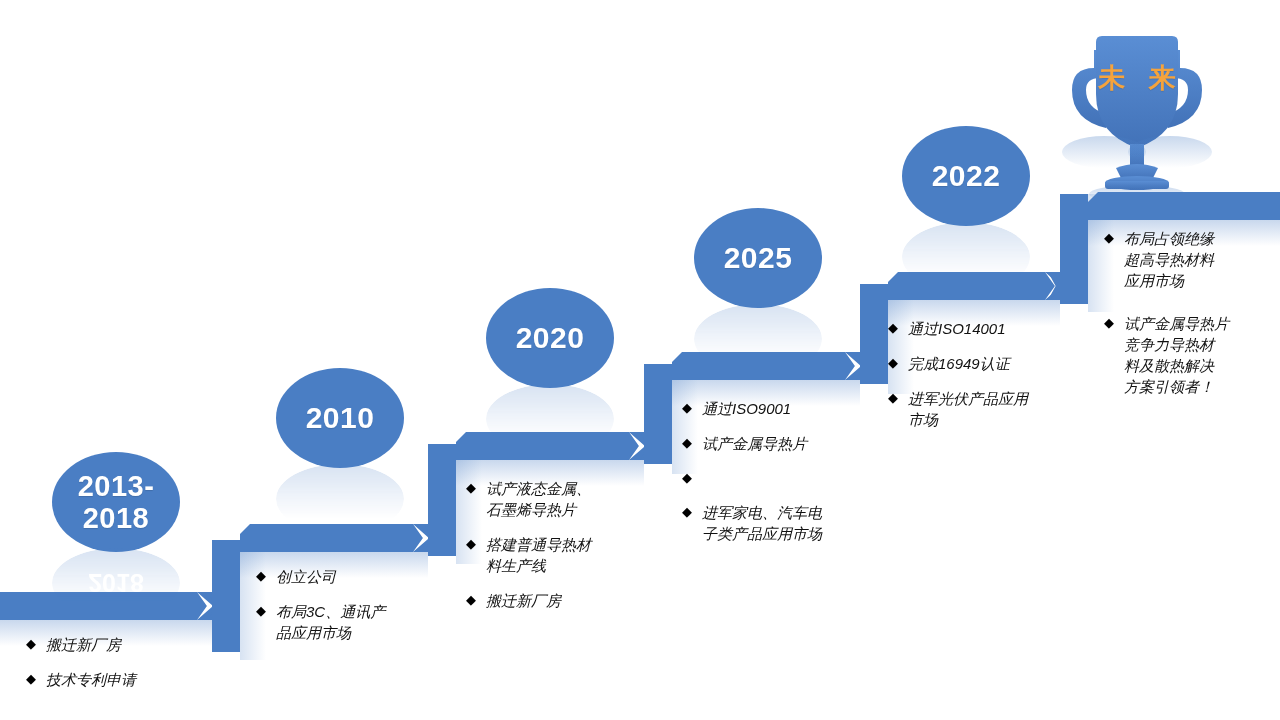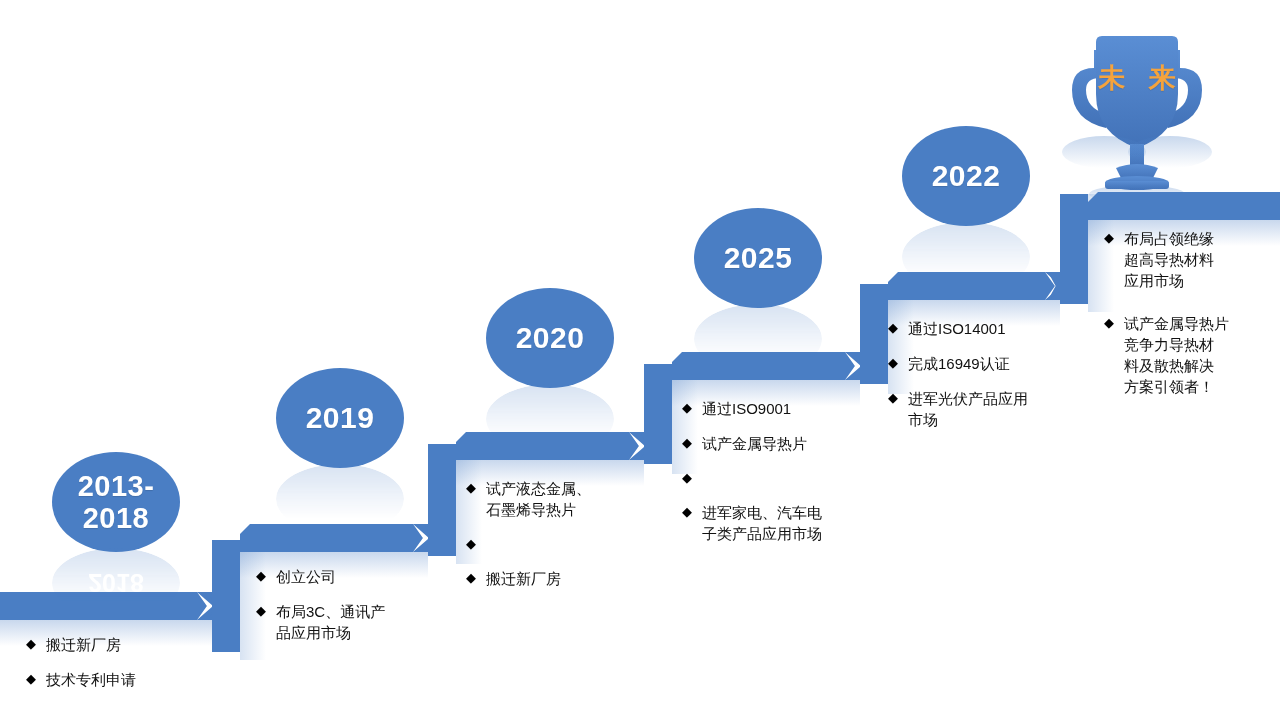--- a/index.html
+++ b/index.html
@@ -93,20 +93,21 @@
     font-size: 13px;
     line-height: 20px;
     width: 20px;
   }
   .bullet-text {
     color: #111111;
     font-size: 15px;
     line-height: 21px;
     white-space: pre-line;
     font-family: "Liberation Sans", "DejaVu Sans", sans-serif;
+    font-style: italic;
   }
 
   
   #trophy { position: absolute; left: 1052px; top: 16px; width: 170px; height: 185px; }
   #trophy svg { display:block; width: 170px; height: 185px; }
   .trophy-word {
     position: absolute;
     left: 0; top: 44px; width: 170px;
     text-align: center;
     font-size: 27px;
@@ -178,21 +179,21 @@
       <span>2013-
 2018</span>
     </div>
     <div class="ellipse-refl" style="top:96px;">
       <span>2018</span>
     </div>
   </div>
 
   <div class="node" style="left:276px; top:368px;">
     <div class="ellipse">
-      <span>2019</span>
+      <span>2010</span>
     </div>
     <div class="ellipse-refl" style="top:96px;"></div>
   </div>
 
   <div class="node" style="left:486px; top:288px;">
     <div class="ellipse">
       <span>2020</span>
     </div>
     <div class="ellipse-refl" style="top:96px;"></div>
   </div>
@@ -268,20 +269,22 @@
   </div>
 
   <div class="bullets" style="left:466px; top:478px; width:200px;">
     <div class="bullet-row">
       <span class="bullet-mark">◆</span>
       <span class="bullet-text">试产液态金属、
 石墨烯导热片</span>
     </div>
     <div class="bullet-row">
       <span class="bullet-mark">◆</span>
+      <span class="bullet-text">搭建普通导热材
+料生产线</span>
     </div>
     <div class="bullet-row">
       <span class="bullet-mark">◆</span>
       <span class="bullet-text">搬迁新厂房</span>
     </div>
   </div>
 
   <div class="bullets" style="left:682px; top:398px; width:200px;">
     <div class="bullet-row">
       <span class="bullet-mark">◆</span>

